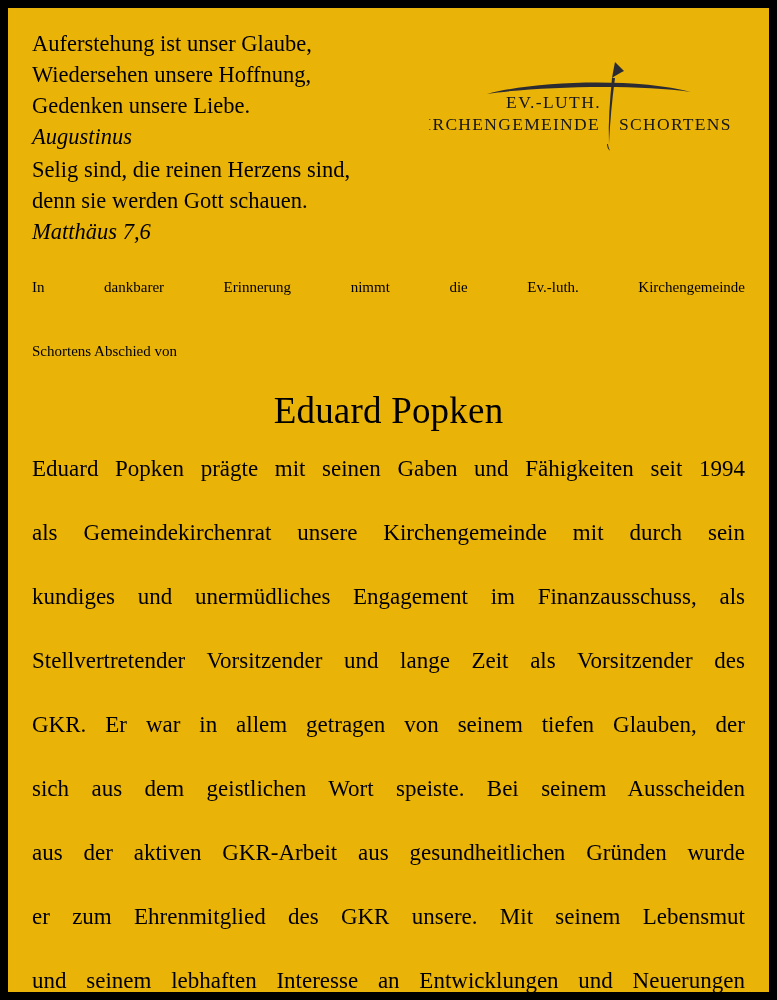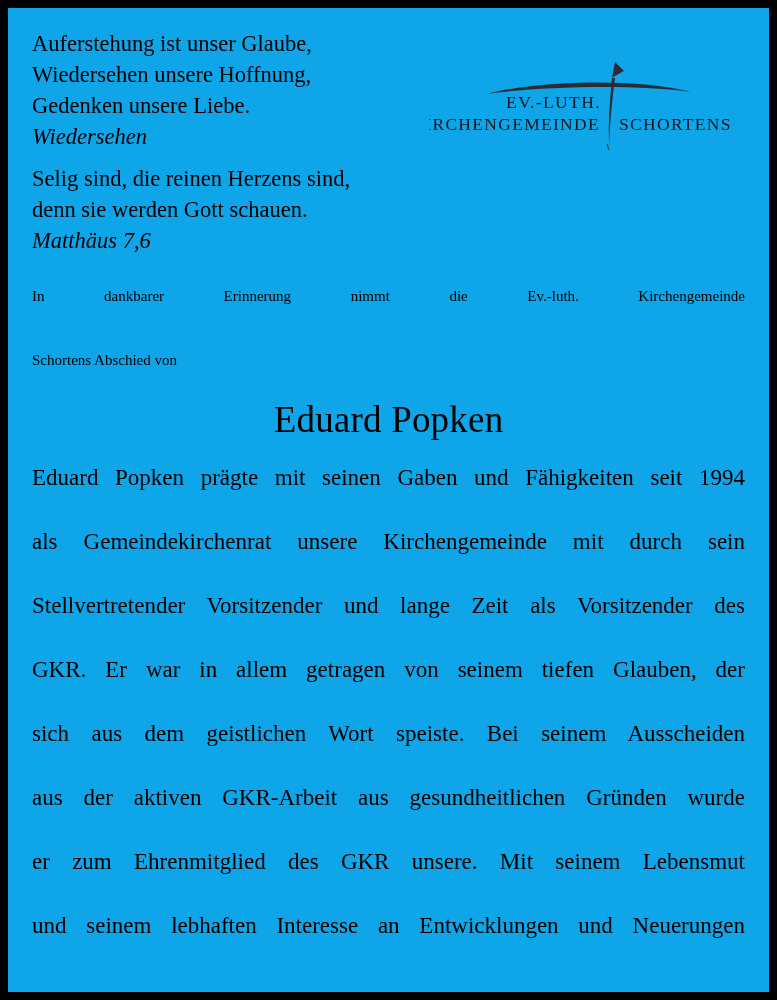--- a/index.html
+++ b/index.html
@@ -11,21 +11,21 @@
   body {
     font-family: "Liberation Serif", "DejaVu Serif", serif;
     color: #000000;
   }
 
   .notice {
     position: relative;
     width: 777px;
     height: 1000px;
     box-sizing: border-box;
-    background: #0ea5e9;
+    background: #eab308;
     border: 8px solid #000000;
     overflow: hidden;
   }
 
   .inner {
     box-sizing: border-box;
     width: 100%;
     height: 100%;
     padding: 20px 24px 0 24px;
     position: relative;
@@ -44,21 +44,21 @@
     width: 420px;
   }
   .verse-line { white-space: nowrap; }
   .attribution {
     font-style: italic;
     font-size: 22.5px;
     line-height: 31px;
   }
 
   .verse-block-2 {
-    margin-top: 11px;
+    margin-top: 2px;
   }
 
   
   .logo {
     position: absolute;
     top: 20px;
     right: -4px;
     width: 320px;
     height: 104px;
   }
@@ -119,21 +119,21 @@
 
 <div class="notice">
   <div class="inner">
 
     <div class="header">
 
       <div class="verse">
         <span class="verse-line">Auferstehung ist unser Glaube,</span>
         <span class="verse-line">Wiedersehen unsere Hoffnung,</span>
         <span class="verse-line">Gedenken unsere Liebe.</span>
-        <div class="attribution">Wiedersehen</div>
+        <div class="attribution">Augustinus</div>
       </div>
 
       <div class="verse verse-block-2">
         <span class="verse-line">Selig sind, die reinen Herzens sind,</span>
         <span class="verse-line">denn sie werden Gott schauen.</span>
         <div class="attribution">Matthäus 7,6</div>
       </div>
 
       <div class="logo">
         <svg width="320" height="104" viewBox="0 0 320 104" xmlns="http://www.w3.org/2000/svg">
@@ -154,20 +154,21 @@
     <div class="intro">
       <span class="j">In dankbarer Erinnerung nimmt die Ev.-luth. Kirchengemeinde</span>
       <span>Schortens Abschied von</span>
     </div>
 
     <div class="deceased-name">Eduard Popken</div>
 
     <div class="body-par">
       <span class="ln">Eduard Popken prägte mit seinen Gaben und Fähigkeiten seit 1994</span>
       <span class="ln">als Gemeindekirchenrat unsere Kirchengemeinde mit durch sein</span>
+      <span class="ln">kundiges und unermüdliches Engagement im Finanzausschuss, als</span>
       <span class="ln">Stellvertretender Vorsitzender und lange Zeit als Vorsitzender des</span>
       <span class="ln">GKR. Er war in allem getragen von seinem tiefen Glauben, der</span>
       <span class="ln">sich aus dem geistlichen Wort speiste. Bei seinem Ausscheiden</span>
       <span class="ln">aus der aktiven GKR-Arbeit aus gesundheitlichen Gründen wurde</span>
       <span class="ln">er zum Ehrenmitglied des GKR unsere. Mit seinem Lebensmut</span>
       <span class="ln">und seinem lebhaften Interesse an Entwicklungen und Neuerungen</span>
 
     </div>
 
   </div>

